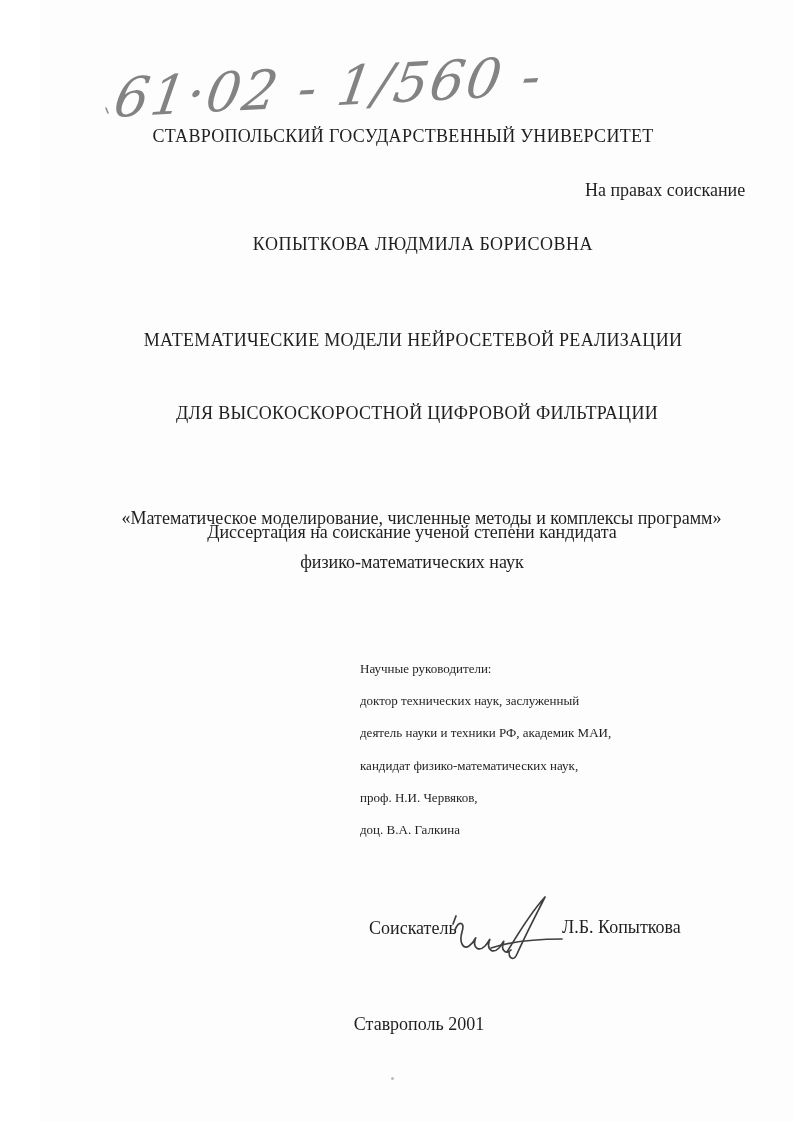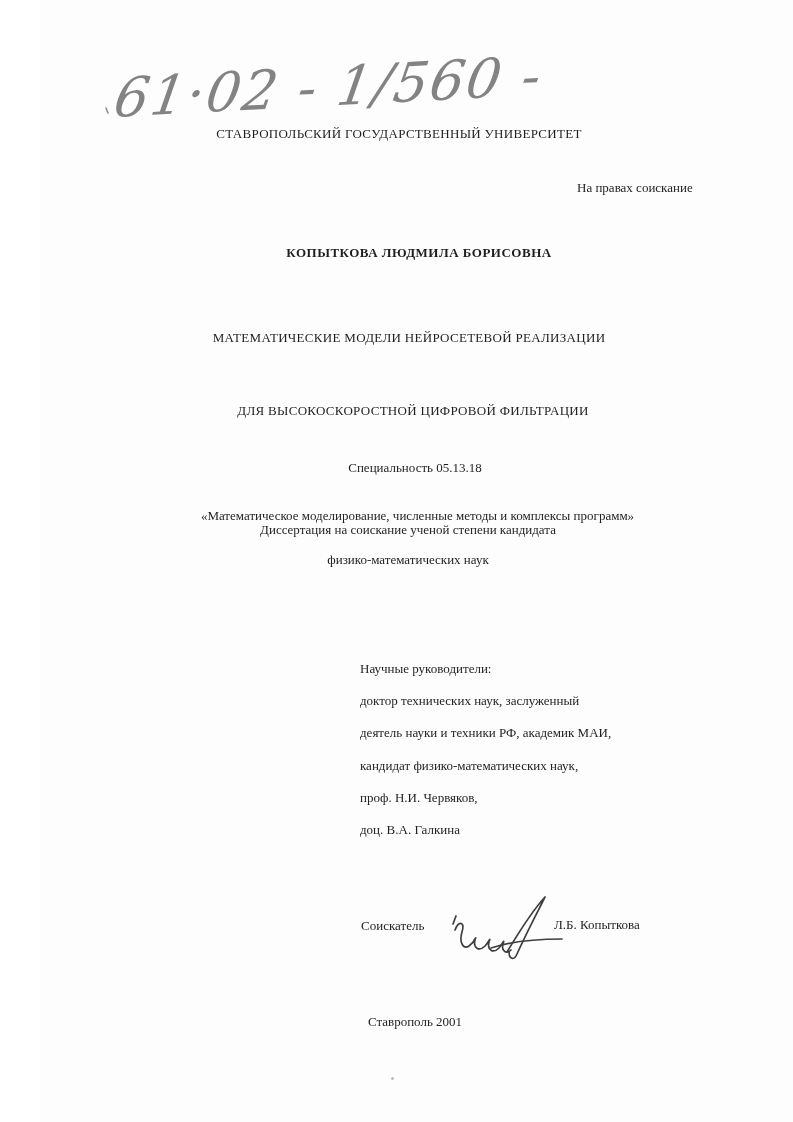--- a/index.html
+++ b/index.html
@@ -14,28 +14,29 @@
   }
   
   .scan-sheet {
     position: absolute;
     left: 40px; top: 0; right: 0; bottom: 0;
     background: #fdfdfd;
   }
   .line {
     position: absolute;
     white-space: nowrap;
-    font-size: 13px;
+    font-size: 18px;
     line-height: 1;
+    margin-left: 8px;
   }
   .centered { left: 0; right: 0; text-align: center; }
   .caps { letter-spacing: 0.3px; }
   .univ   { top: 127px; padding-left: 5px; }
   .note   { top: 181px; left: 577px; }
-  .author { top: 246px; padding-left: 45px; letter-spacing: 0.5px; font-weight: bold; }
+  .author { top: 235px; padding-left: 45px; letter-spacing: 0.5px; }
   .title-1 { top: 331px; padding-left: 25px; }
   .title-2 { top: 368px; padding-left: 33px; }
   .title-3 { top: 404px; padding-left: 33px; }
   .spec-code { top: 461px; padding-left: 37px; }
   .spec-name { top: 509px; padding-left: 42px; }
   .degree-1  { top: 523px; padding-left: 23px; }
   .degree-2  { top: 553px; padding-left: 23px; }
   .supervisors { position: absolute; left: 360px; top: 653px; font-size: 13px; line-height: 32.2px; }
   .applicant-label { top: 919px; left: 361px; }
   .applicant-name  { top: 918px; left: 554px; }
@@ -63,21 +64,20 @@
 
   <div class="line centered caps univ">СТАВРОПОЛЬСКИЙ ГОСУДАРСТВЕННЫЙ УНИВЕРСИТЕТ</div>
 
   <div class="line note">На правах соискание</div>
 
   <div class="line centered caps author">КОПЫТКОВА ЛЮДМИЛА БОРИСОВНА</div>
 
   <div class="line centered caps title-1">МАТЕМАТИЧЕСКИЕ МОДЕЛИ НЕЙРОСЕТЕВОЙ РЕАЛИЗАЦИИ</div>
   <div class="line centered caps title-3">ДЛЯ ВЫСОКОСКОРОСТНОЙ ЦИФРОВОЙ ФИЛЬТРАЦИИ</div>
 
-  <div class="line centered spec-code">Специальность 05.13.18</div>
   <div class="line centered spec-name">«Математическое моделирование, численные методы и комплексы программ»</div>
   <div class="line centered degree-1">Диссертация на соискание ученой степени кандидата</div>
   <div class="line centered degree-2">физико-математических наук</div>
 
   <div class="supervisors">
     <div>Научные руководители:</div>
     <div>доктор технических наук, заслуженный</div>
     <div>деятель науки и техники РФ, академик МАИ,</div>
     <div>кандидат физико-математических наук,</div>
     <div>проф. Н.И. Червяков,</div>

